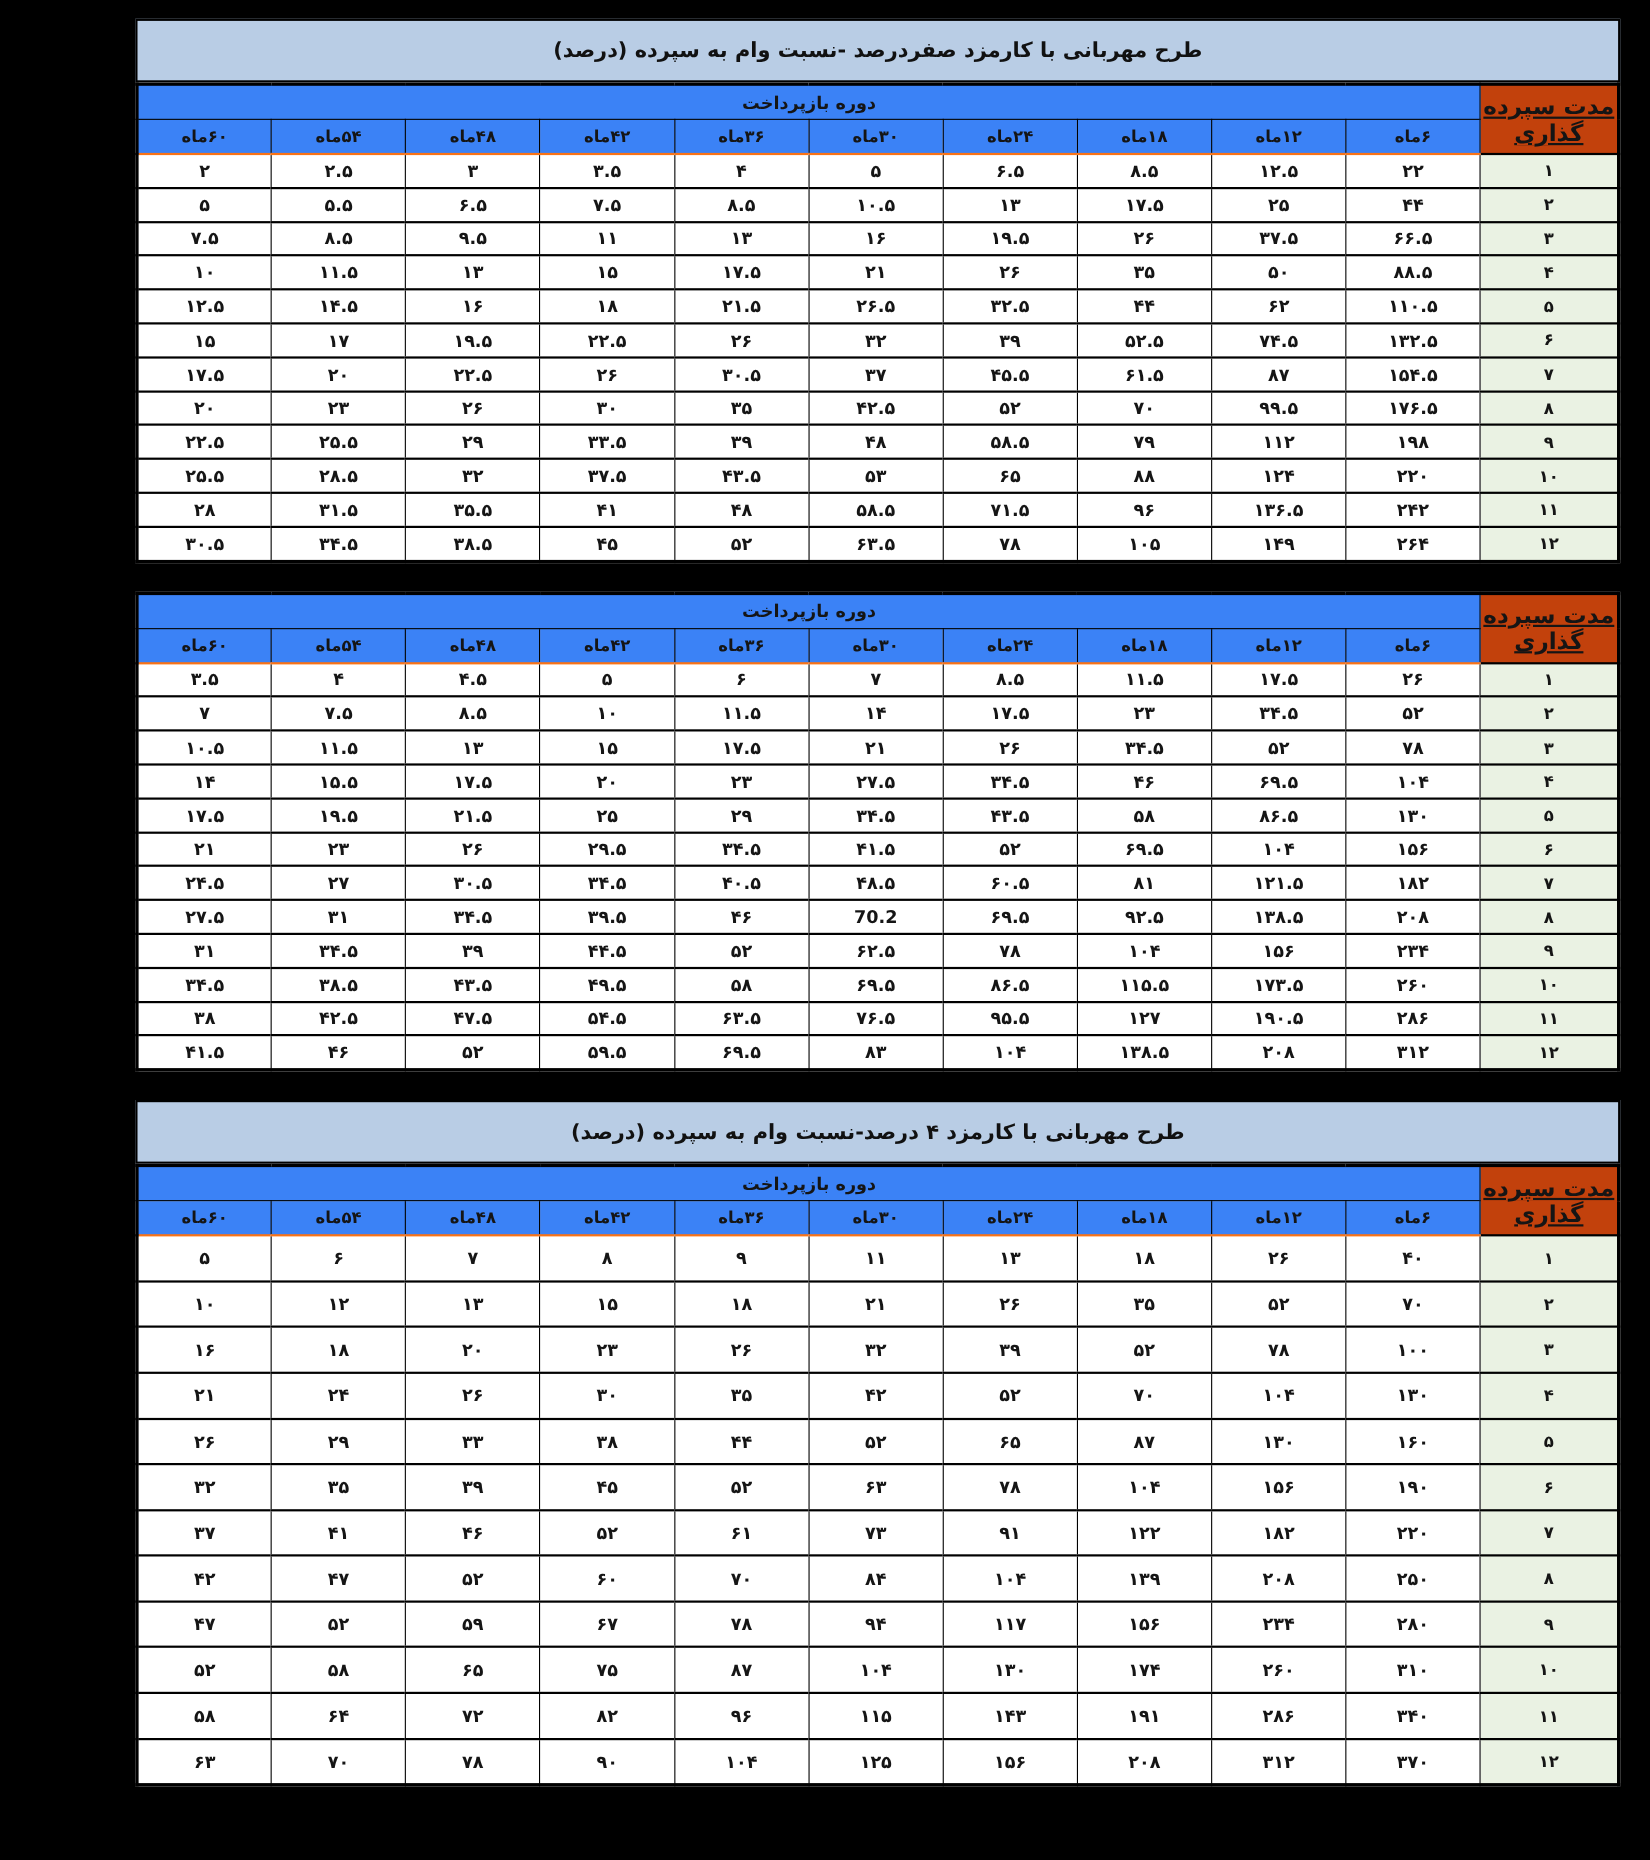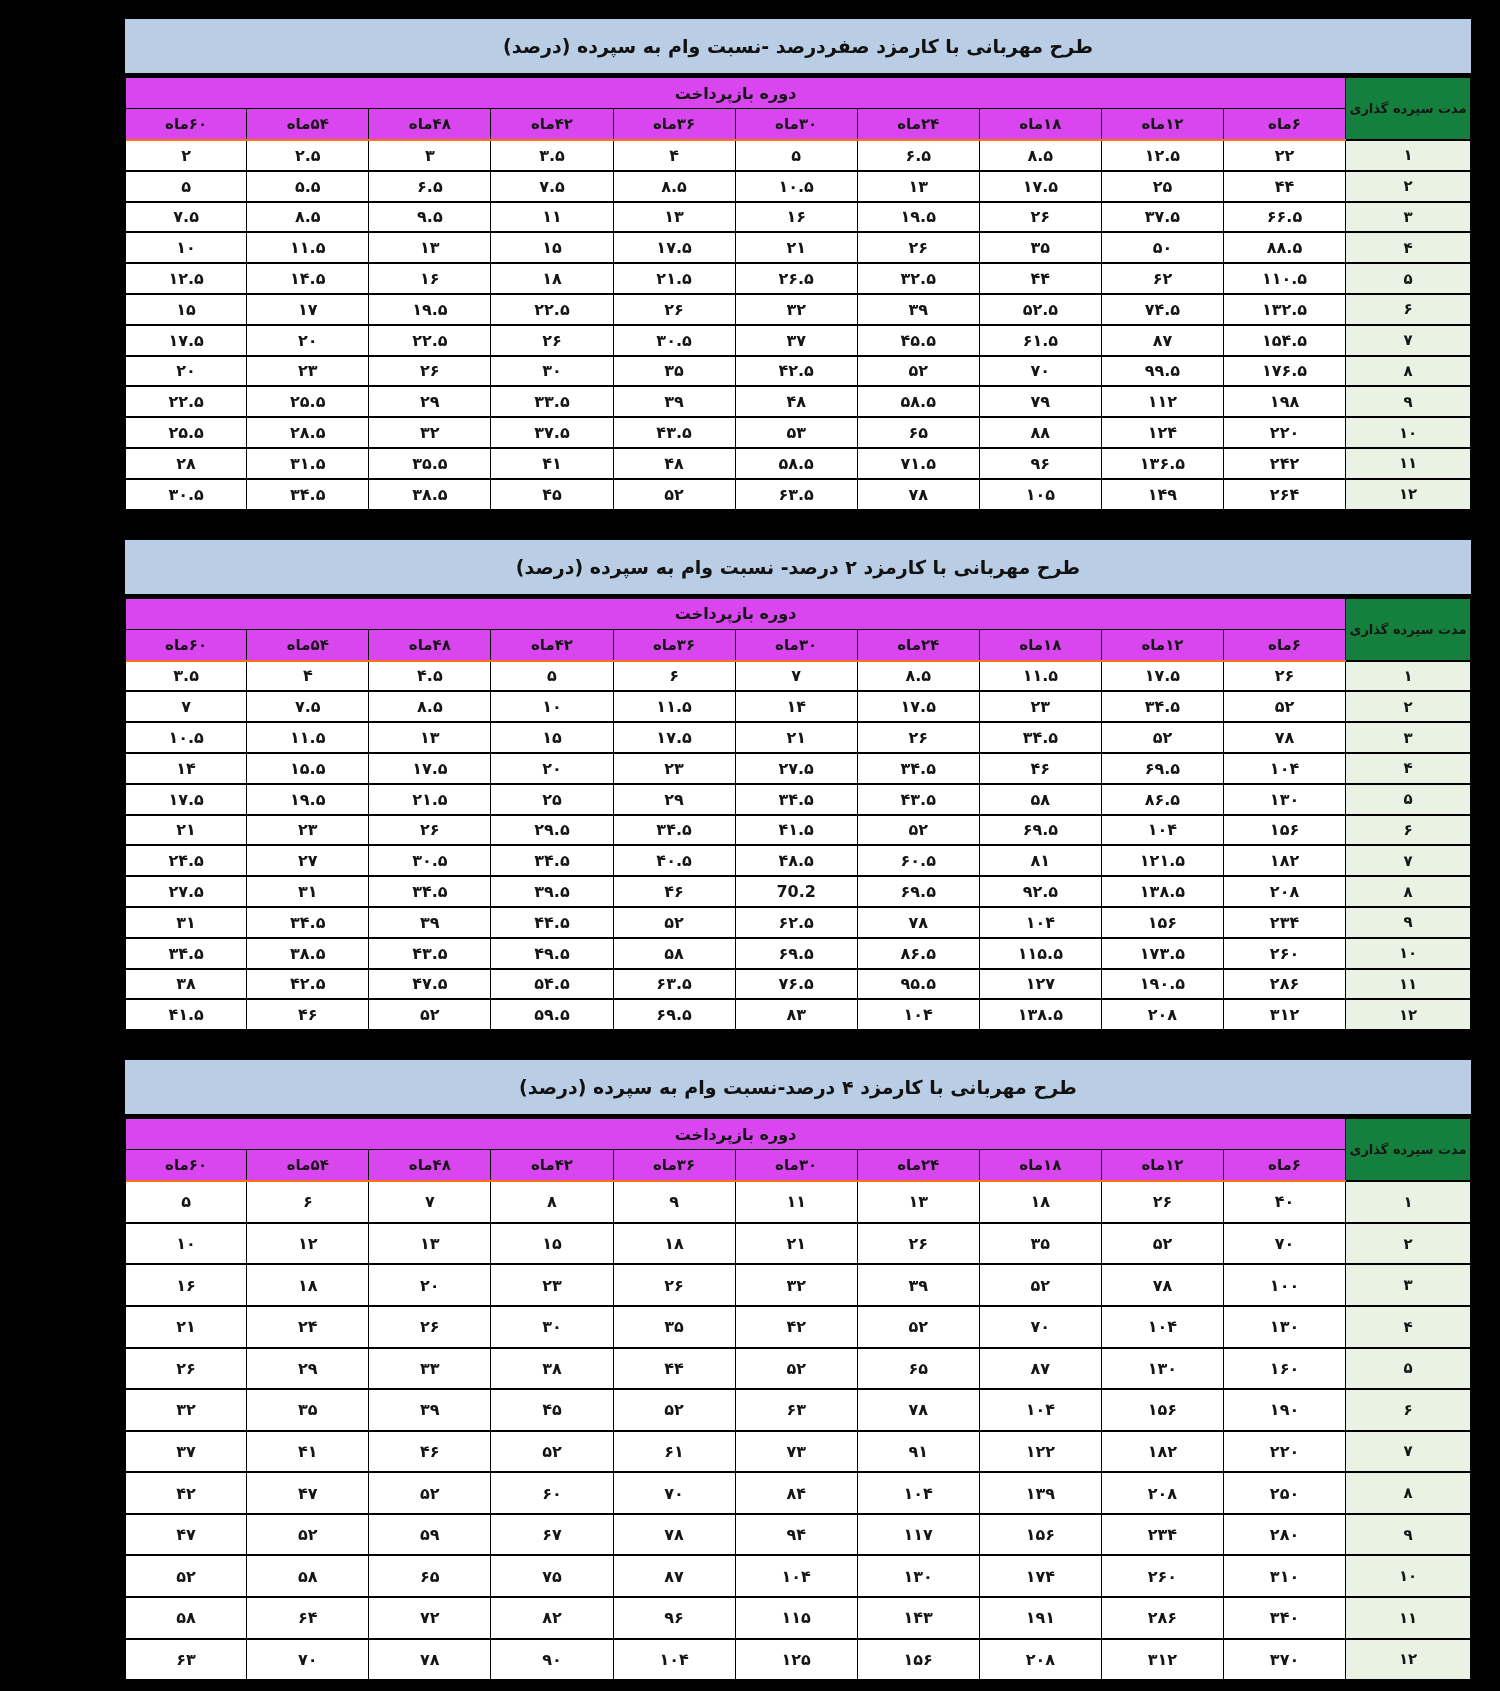--- a/index.html
+++ b/index.html
@@ -18,26 +18,26 @@
   .title-bold{font-weight:bold;}
   .title-light{font-weight:bold;}
   table.rates{
     width:100%;border-collapse:collapse;table-layout:fixed;
     background:#fff;border:3px solid #000;
   }
   table.rates th,table.rates td{
     border:1px solid #000;text-align:center;vertical-align:middle;
     color:#151515;padding:0;
   }
-  .peach{background:#d946ef;font-weight:bold;font-size:15px;}
+  .peach{background:#3b82f6;font-weight:bold;font-size:15px;}
   th.repay-head{height:30px;font-size:16px;}
   tr.months-row th{height:30px;border-bottom:2px solid #f97316;}
   th.green-head{
-    background:#15803d;font-weight:bold;font-size:13px;
-    border-left:2px solid #000;border-bottom:3px solid #000;
+    background:#c2410c;font-weight:bold;font-size:21px;
+    border-left:2px solid #000;border-bottom:3px solid #000;text-decoration:underline;
   }
   td.row-num{
     background:#eaf2e3;font-weight:bold;font-size:15px;
     border-left:2px solid #000;
   }
   td.val{background:#fff;font-weight:bold;font-size:16px;}
   table.rates tbody td{border-top:2px solid #000;border-bottom:2px solid #000;}
   
   .rows-short tbody td{height:28.8px;}
   .rows-tall tbody td{height:39.6px;}
@@ -230,24 +230,20 @@
             <td class="val">۴۵</td>
             <td class="val">۳۸.۵</td>
             <td class="val">۳۴.۵</td>
             <td class="val">۳۰.۵</td>
           </tr>
         </tbody>
     </table>
   </section>
 
   <section class="tbl-section">
-    <div class="title-bar">
-      <span class="title-bold">طرح مهربانی با کارمزد ۲ درصد- نسبت وام به سپرده (درصد)</span>
-        <span class="title-light"></span>
-    </div>
     <table class="rates rows-short">
       <colgroup>
           <col style="width:9.35%">
           <col span="10" style="width:9.065%">
         </colgroup>
       <thead>
         <tr>
           <th rowspan="2" class="green-head">مدت سپرده گذاری</th>
           <th colspan="10" class="peach repay-head">دوره بازپرداخت</th>
         </tr>

